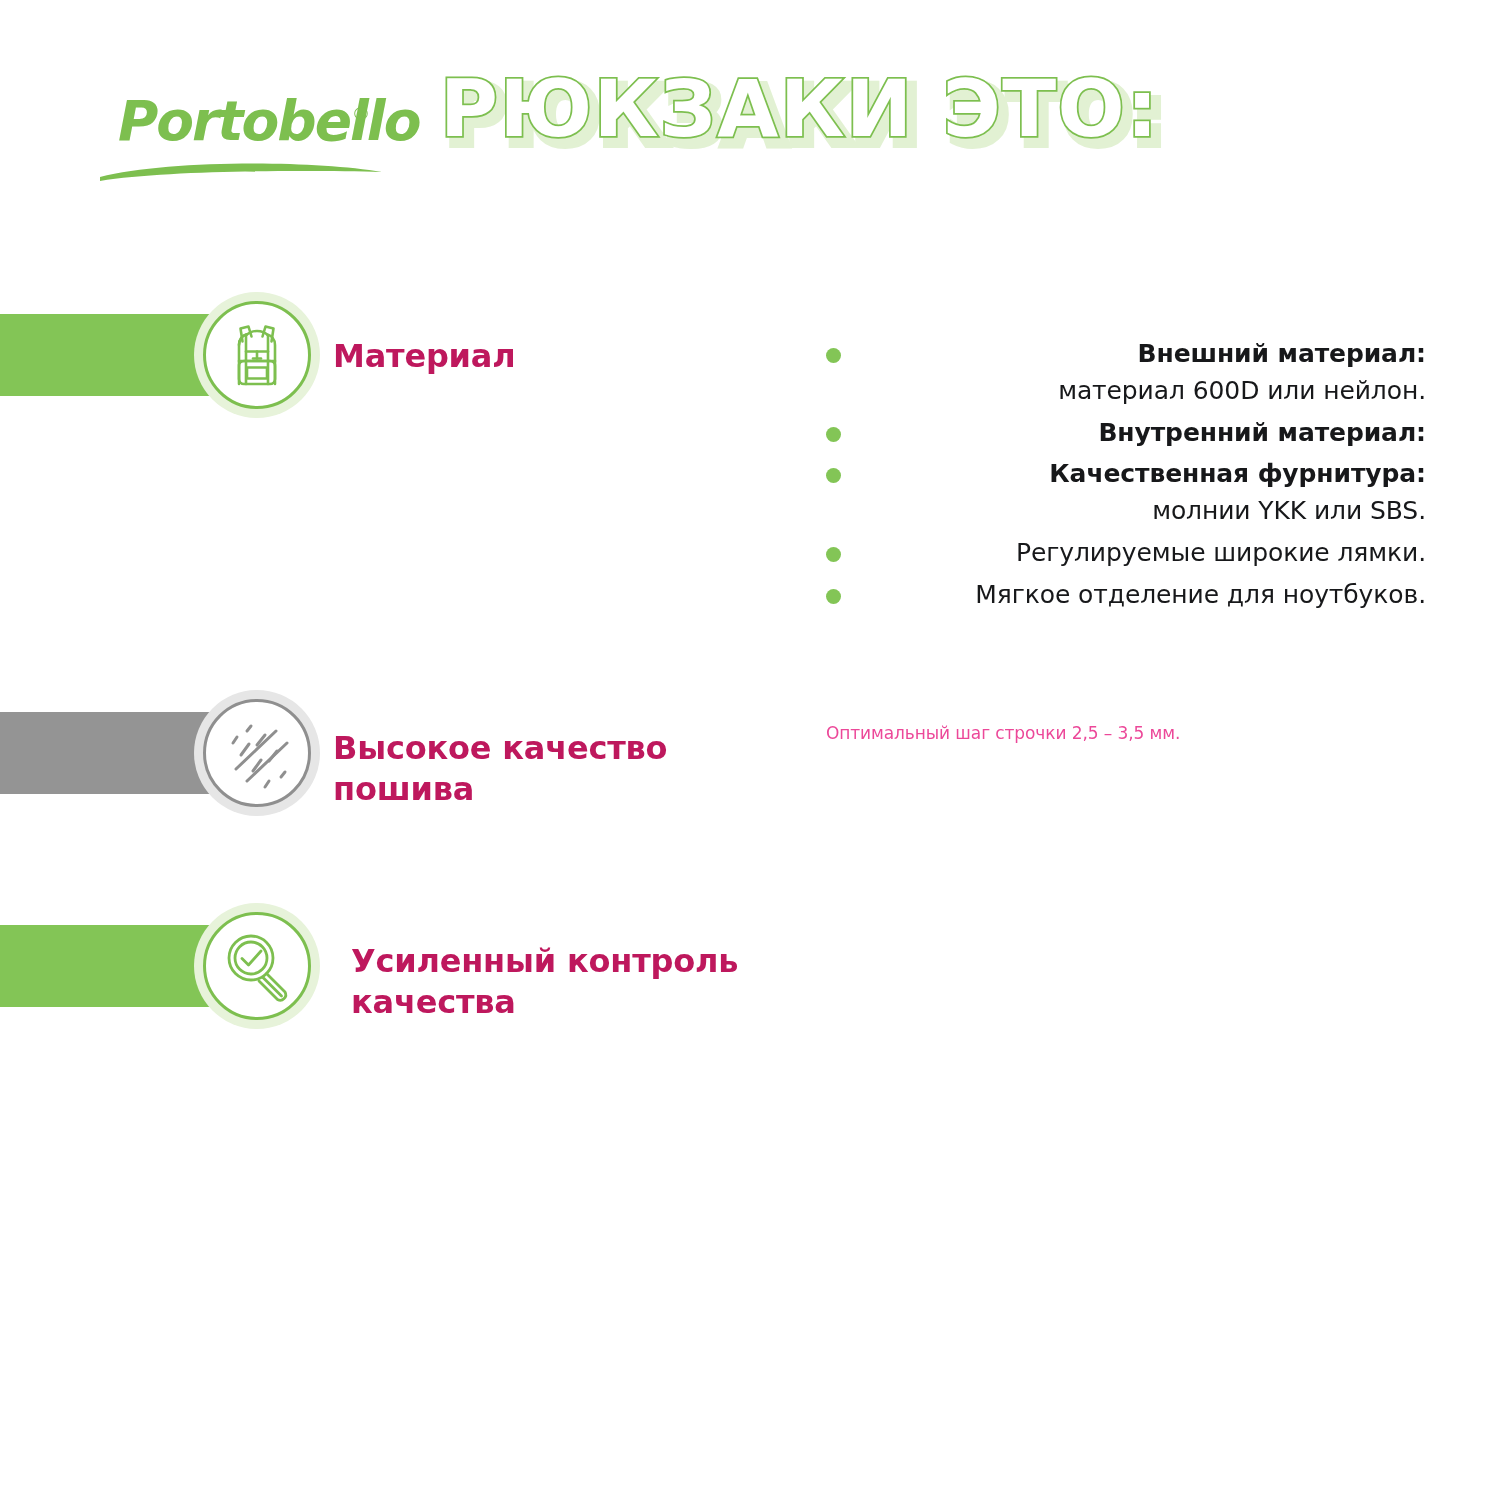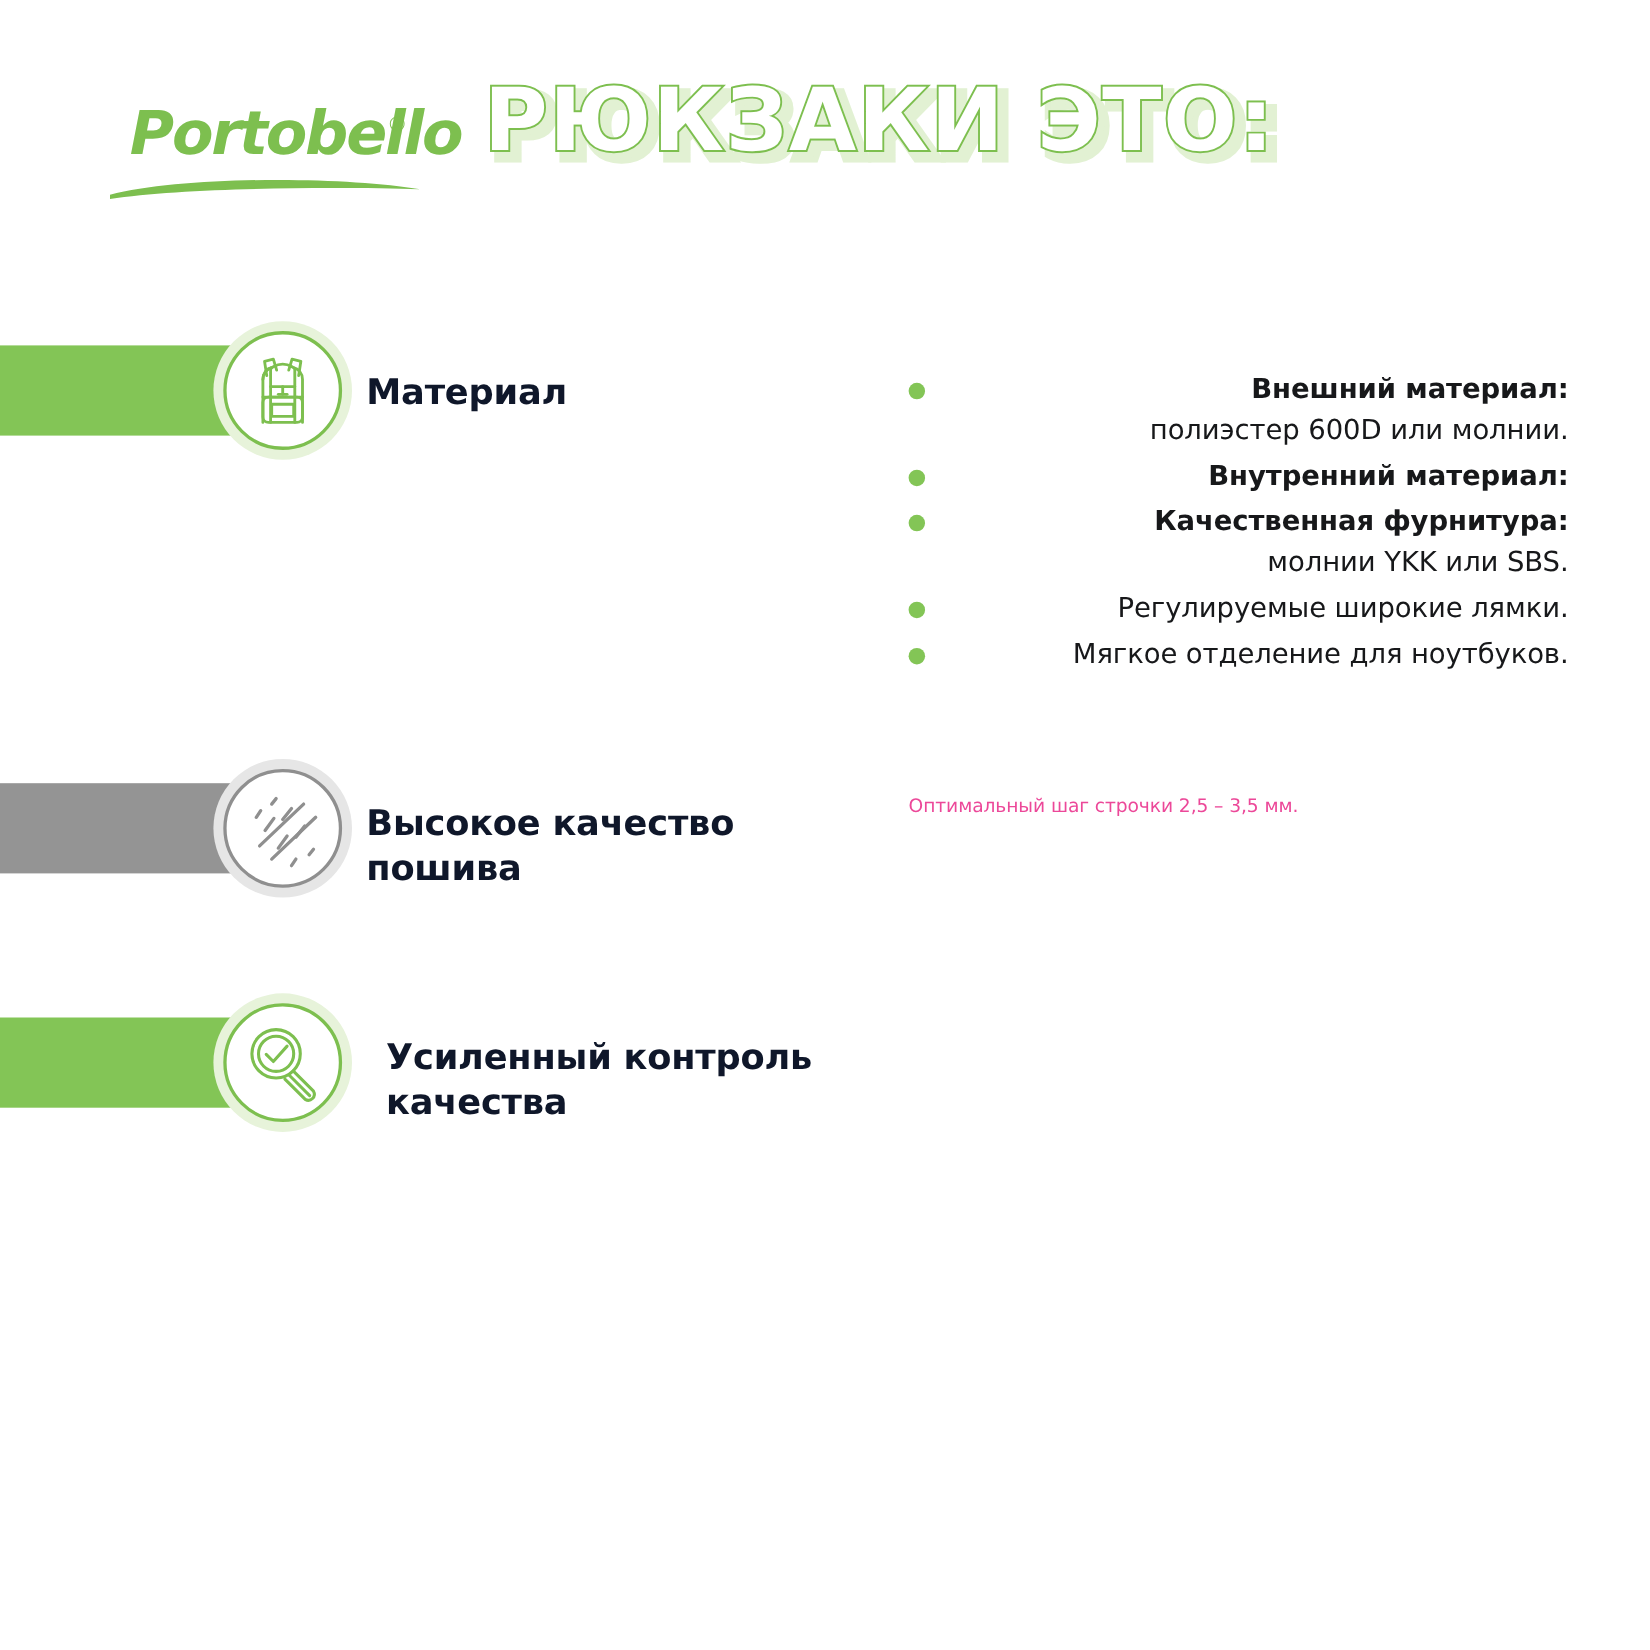--- a/index.html
+++ b/index.html
@@ -142,21 +142,21 @@
     top: 0;
     width: 108px;
     height: 108px;
   }
 
   .row-heading {
     position: absolute;
     font-family: "DejaVu Sans", sans-serif;
     font-size: 32px;
     font-weight: 700;
-    color: #0f172a;
+    color: #be185d;
     line-height: 1.28;
     letter-spacing: -0.2px;
     white-space: pre-line;
   }
 
   
   .bullets {
     position: absolute;
     left: 826px;
     top: 336px;
@@ -306,21 +306,21 @@
 
     <div class="row-heading" style="left:333px;top:941px;margin-left:18px;">Усиленный контроль
 качества</div>
   </div>
 
   <div class="bullets">
 
     <div class="bullet-item">
       <span class="bullet-dot"></span>
       <div class="bullet-title">Внешний материал:</div>
-      <div class="bullet-sub">полиэстер 600D или молнии.</div>
+      <div class="bullet-sub">материал 600D или нейлон.</div>
     </div>
 
     <div class="bullet-item">
       <span class="bullet-dot"></span>
       <div class="bullet-title">Внутренний материал:</div>
     </div>
 
     <div class="bullet-item">
       <span class="bullet-dot"></span>
       <div class="bullet-title">Качественная фурнитура:</div>

